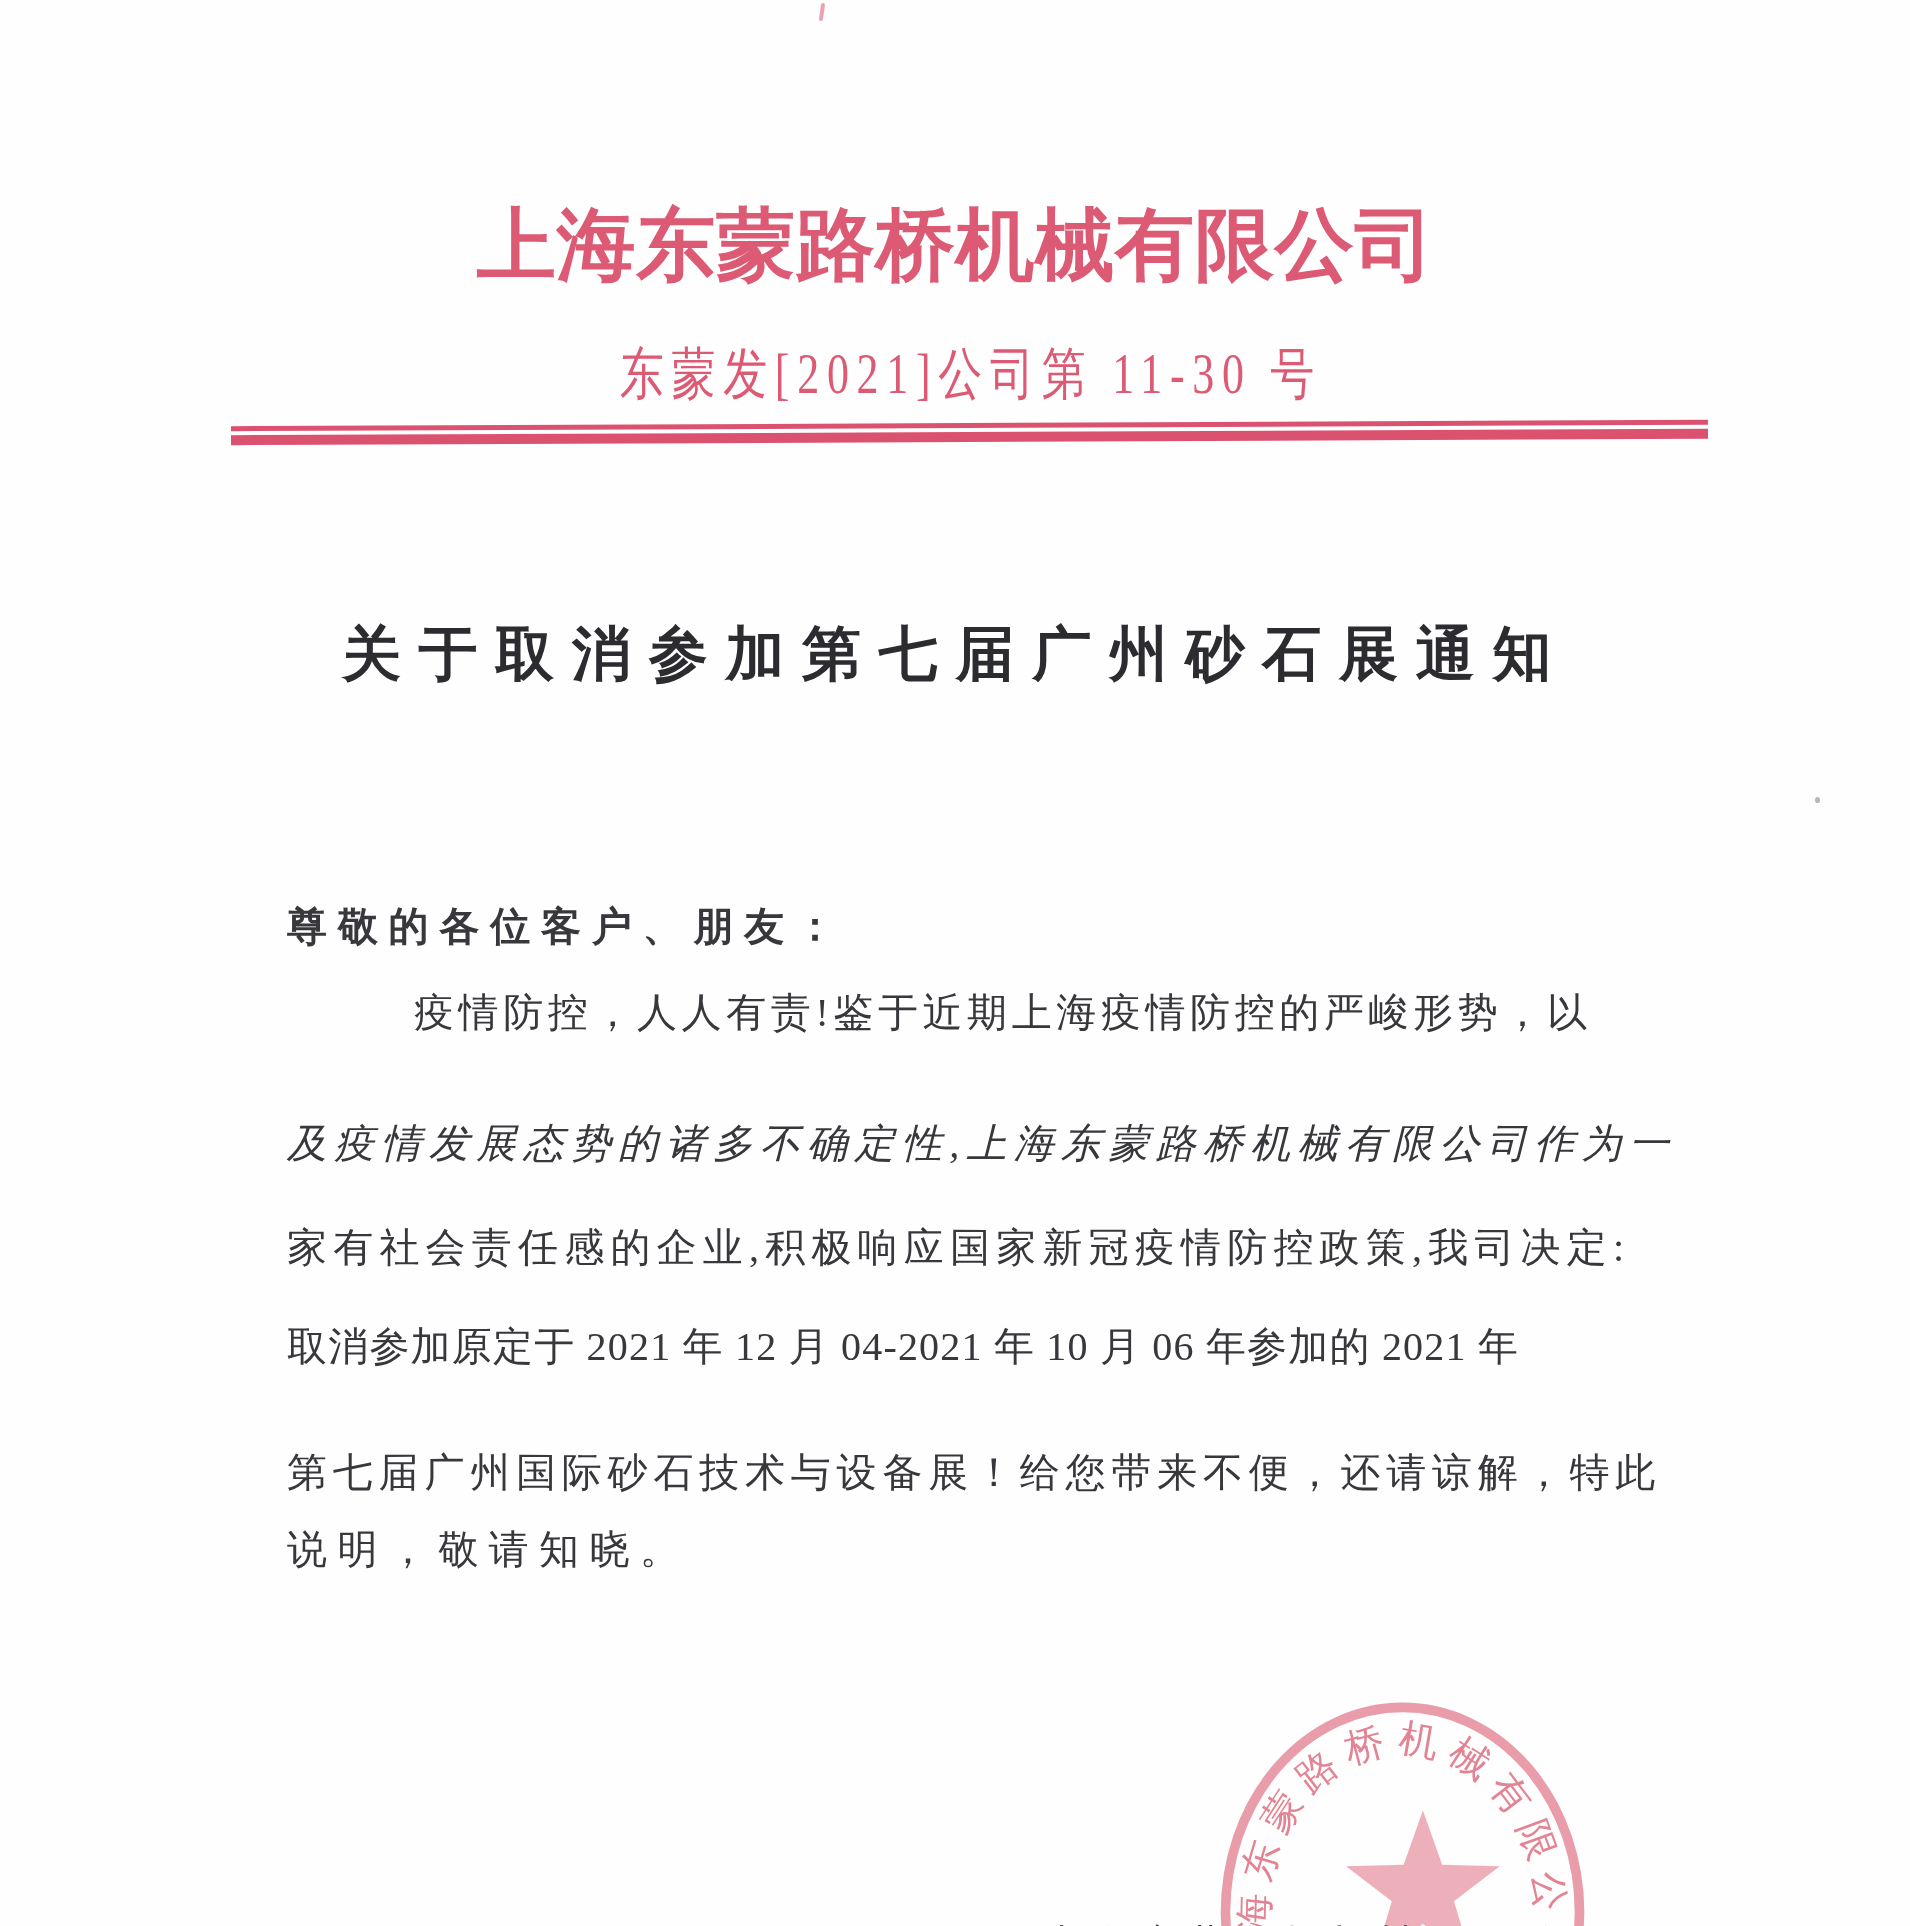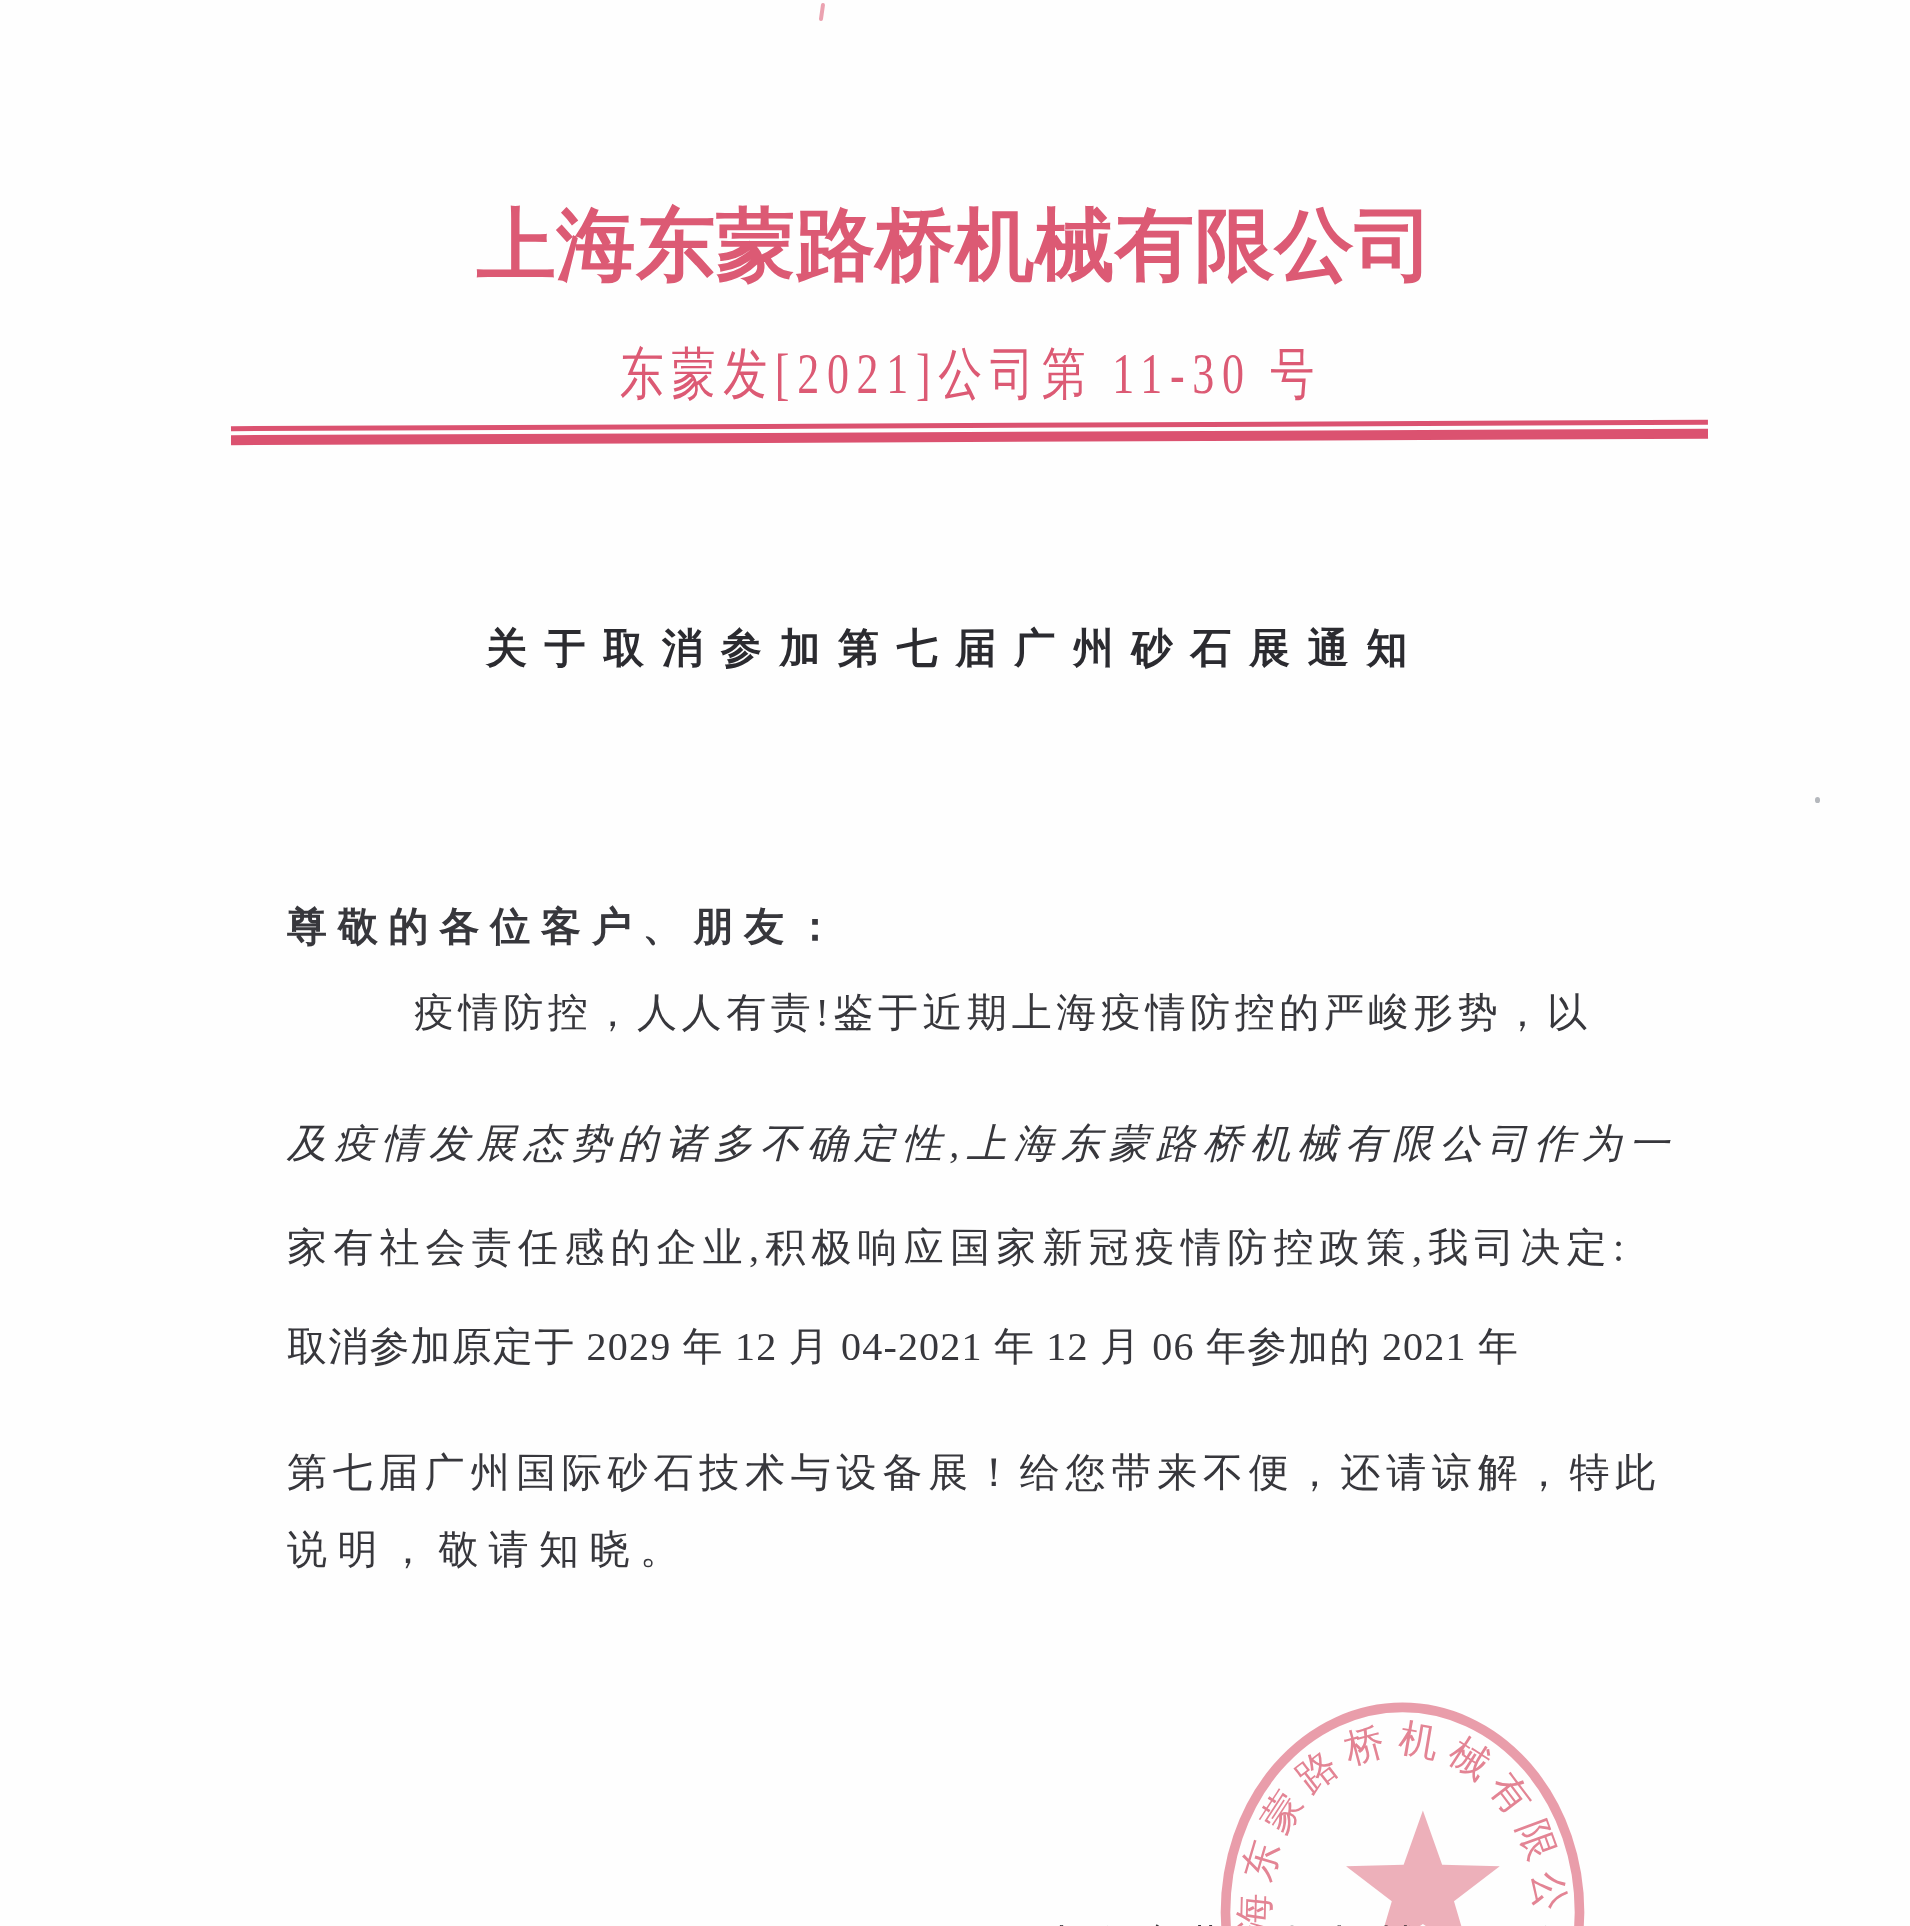--- a/index.html
+++ b/index.html
@@ -53,23 +53,23 @@
   .header-rule .thick {
     height: 10px;
     background: var(--rule-red, #db5270);
   }
   
   .notice-title {
     position: absolute;
     top: 616px;
     left: 0;
     right: 0;
-    margin: 0;
+    margin: 6px;
     text-align: center;
-    font-size: 41px;
+    font-size: 59px;
     line-height: 65px;
     font-weight: 700;
     letter-spacing: 17.7px;
     white-space: nowrap;
     color: var(--title-black, #2b2b30);
   }
   
   .body-line {
     position: absolute;
     left: 287px;
@@ -162,21 +162,21 @@
     <div class="thick"></div>
   </div>
 
   <h1 class="notice-title">关于取消参加第七届广州砂石展通知</h1>
 
   <div class="body-line greeting">尊敬的各位客户、朋友：</div>
 
   <div class="body-line bl0">疫情防控，人人有责!鉴于近期上海疫情防控的严峻形势，以</div>
   <div class="body-line bl1">及疫情发展态势的诸多不确定性,上海东蒙路桥机械有限公司作为一</div>
   <div class="body-line bl2">家有社会责任感的企业,积极响应国家新冠疫情防控政策,我司决定:</div>
-  <div class="body-line bl3">取消参加原定于 2029 年 12 月 04-2021 年 12 月 06 年参加的 2021 年</div>
+  <div class="body-line bl3">取消参加原定于 2021 年 12 月 04-2021 年 10 月 06 年参加的 2021 年</div>
   <div class="body-line bl4">第七届广州国际砂石技术与设备展！给您带来不便，还请谅解，特此</div>
   <div class="body-line bl5">说明，敬请知晓。</div>
 
   <div class="sig-company">上海东蒙路桥机械有限公司</div>
 
   <svg class="stamp" viewBox="0 0 990 1120" aria-hidden="true">
     <defs>
       <path id="stamp-arc" d="M 186 755 A 350 415 0 1 1 804 755" fill="none"></path>
     </defs>
     <ellipse class="stamp-ring" cx="495" cy="560" rx="460" ry="533"></ellipse>

